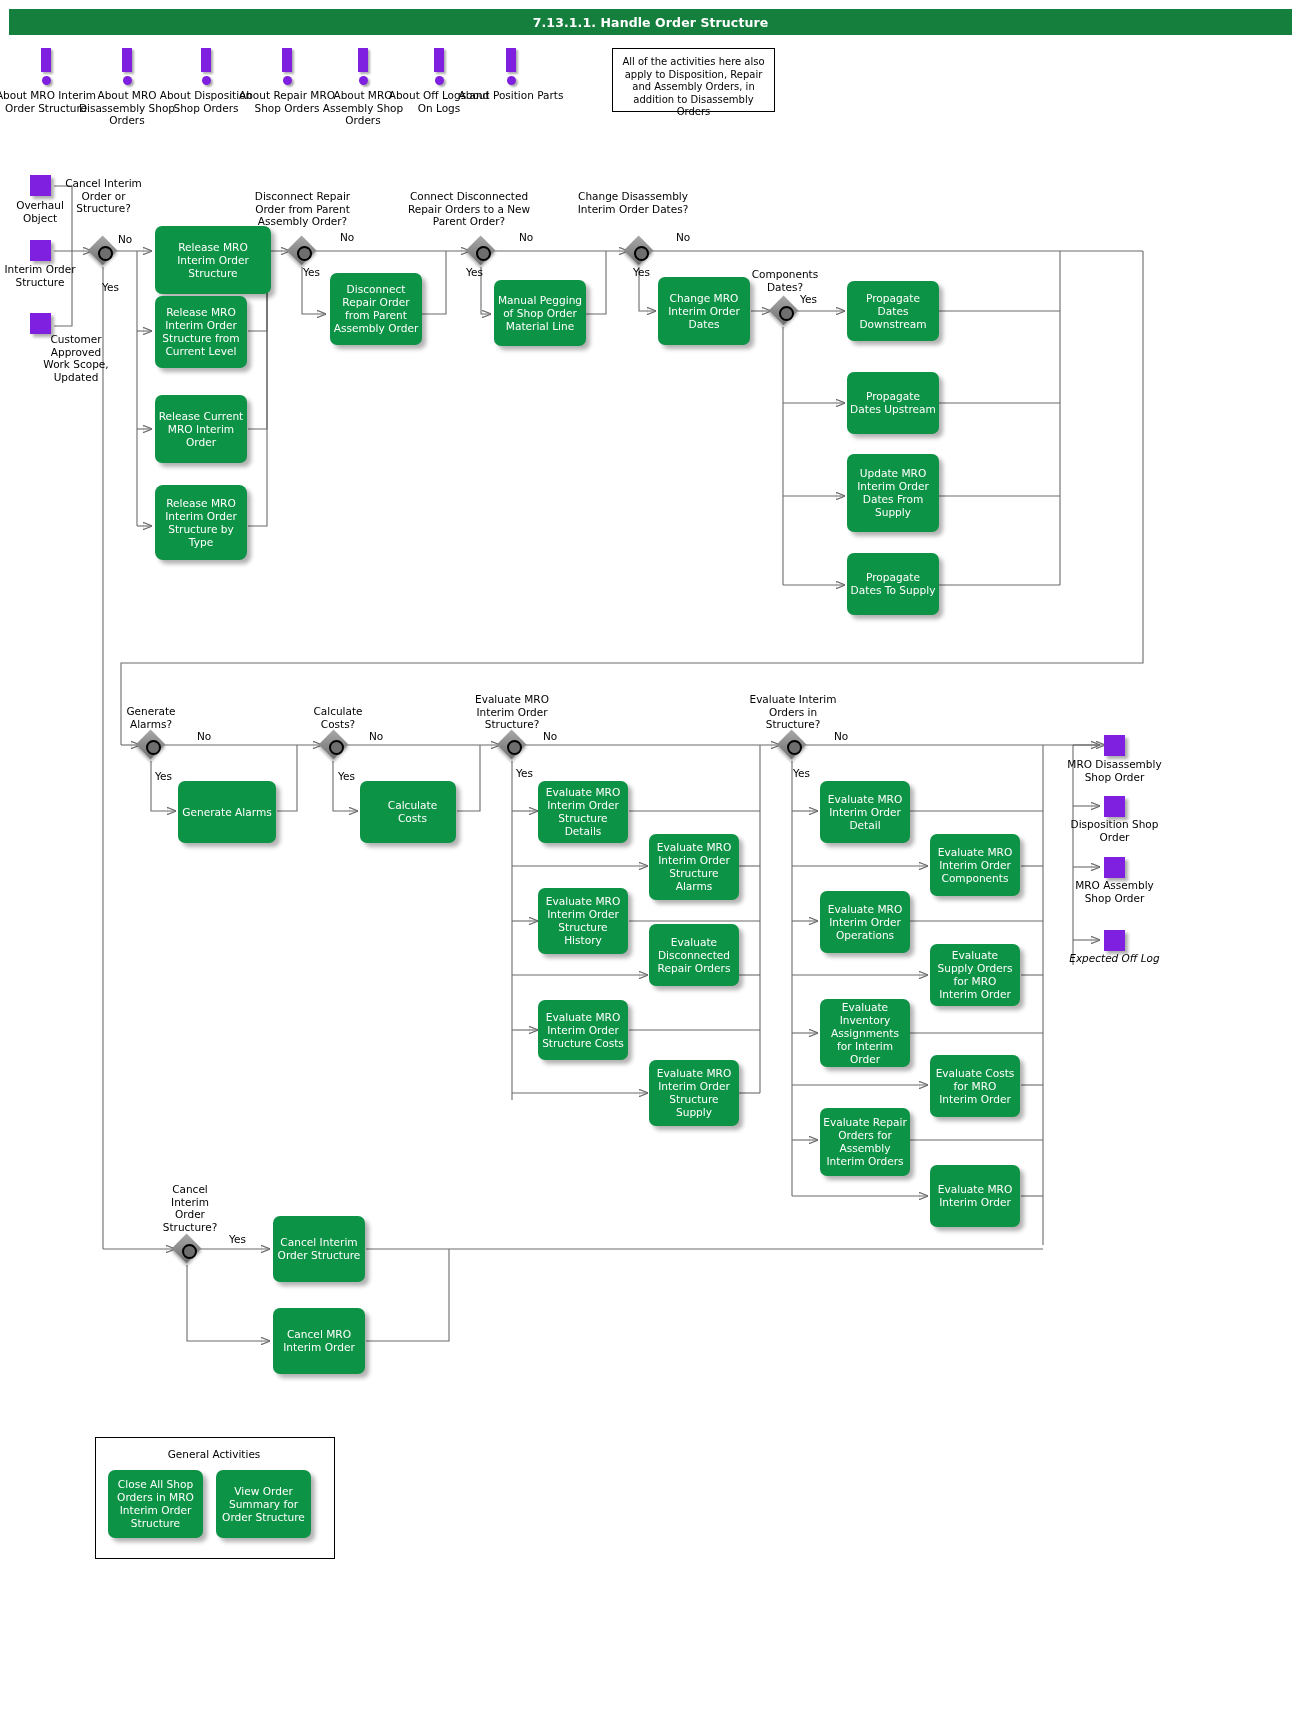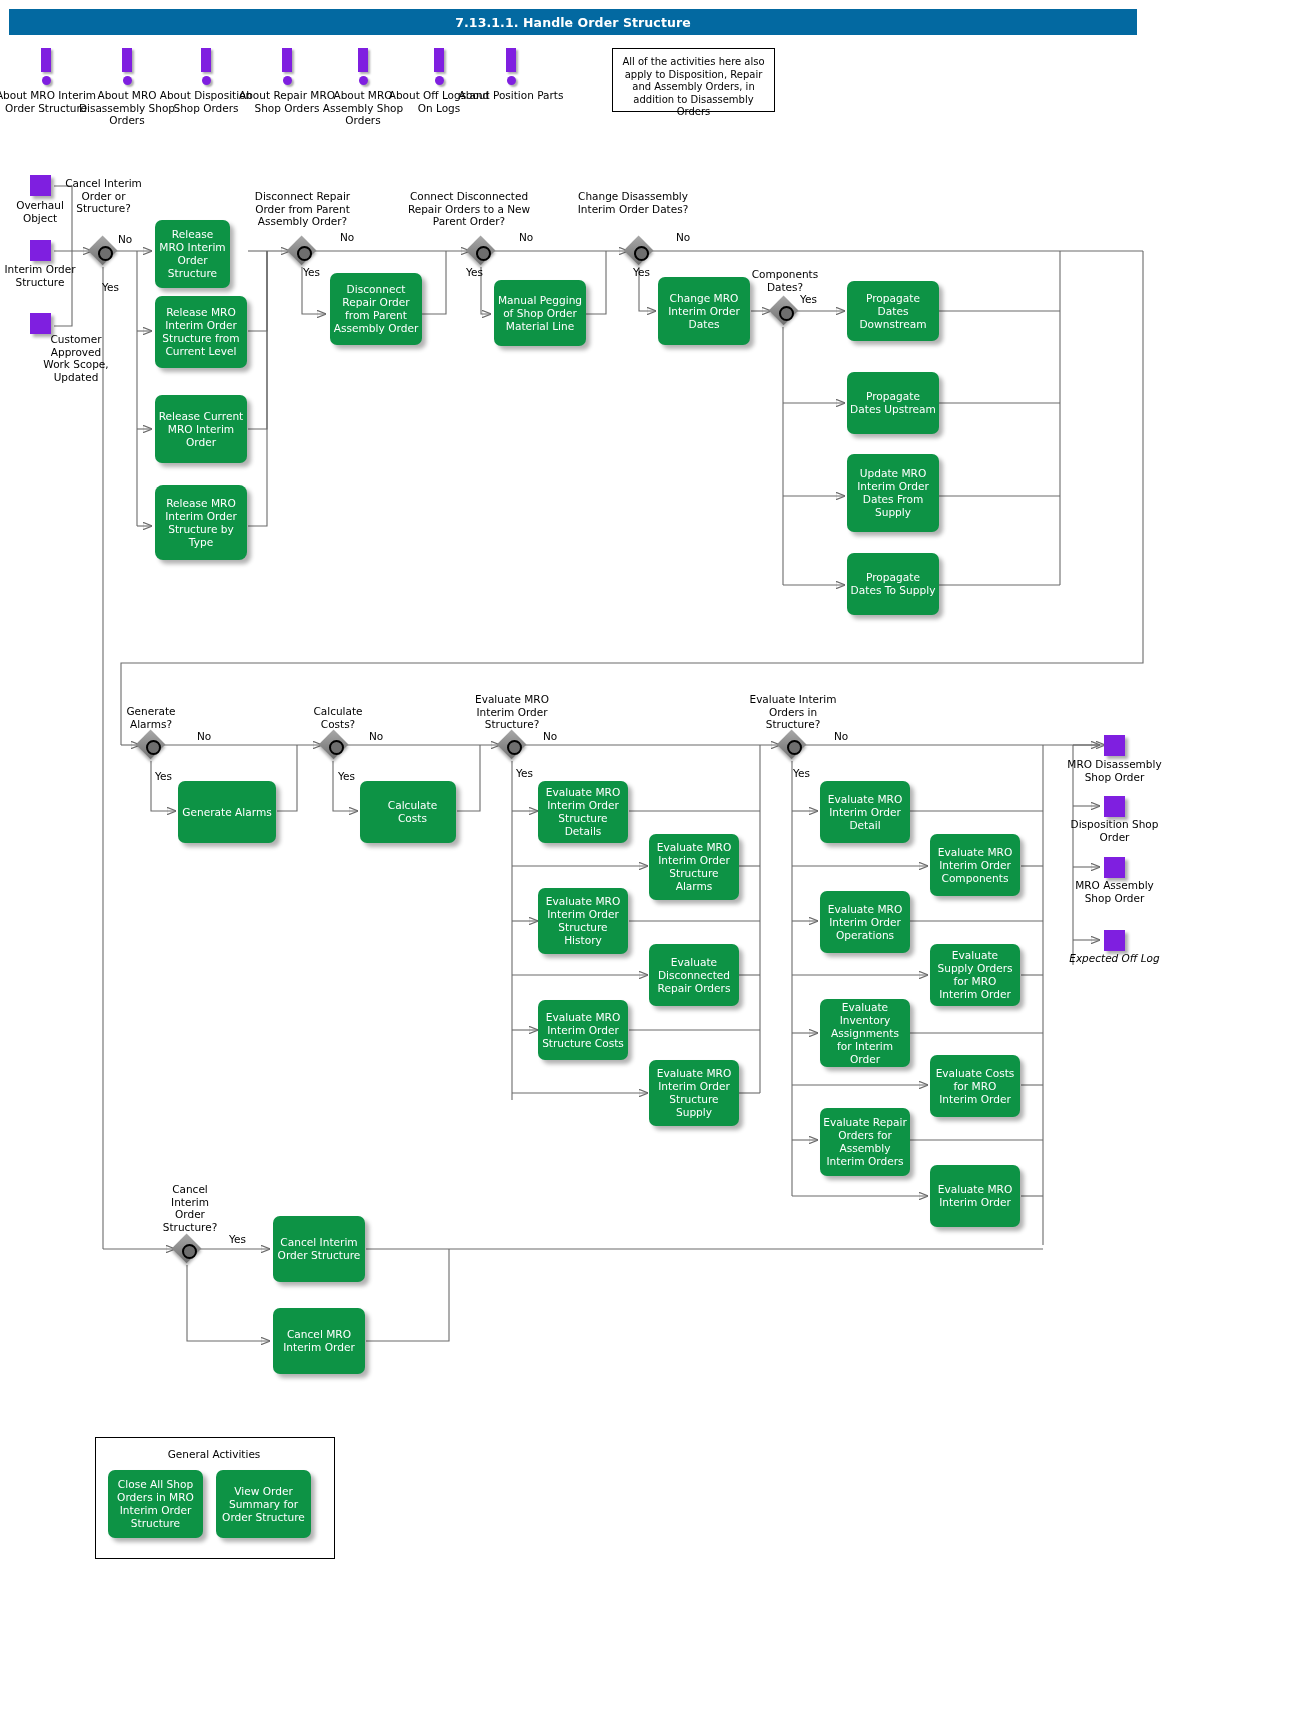--- a/index.html
+++ b/index.html
@@ -1,19 +1,19 @@
 <!DOCTYPE html>
 <html><head>
 <meta charset="utf-8">
 <style>
   html,body{margin:0;padding:0;background:#ffffff;}
   body{font-family:"DejaVu Sans","Liberation Sans",sans-serif;}
   #page{position:relative;width:1301px;height:1720px;background:#fff;overflow:hidden;}
 
-  .title-bar{position:absolute;left:9px;top:9px;width:1107px;height:26px;background:#0369a1;padding-left:21px;}
+  .title-bar{position:absolute;left:9px;top:9px;width:1283px;height:26px;background:#15803d;}
   .title-bar .t{position:absolute;left:0;top:0;width:100%;height:100%;
     display:flex;align-items:center;justify-content:center;
     color:#fff;font-size:12.5px;font-weight:bold;letter-spacing:0.1px;
     font-family:"DejaVu Sans","Liberation Sans",sans-serif;}
 
   
   .bang{position:absolute;width:108px;text-align:center;}
   .bang .glyph{position:relative;height:40px;}
   .bang .bar{position:absolute;left:50%;margin-left:-5px;top:0;width:10px;height:24px;
     background:#7f1fe0;box-shadow:2px 2px 2px rgba(0,0,0,.32);}
@@ -323,41 +323,41 @@
   <div class="edgelbl" style="left:834px;top:730px;">No</div>
   <div class="edgelbl" style="left:793px;top:767px;">Yes</div>
 
   <div class="declbl" style="left:155px;top:1183px;width:70px;">Cancel Interim Order Structure?</div>
   <div class="dec" style="left:172px;top:1234px;">
       <div class="dia"></div>
       <div class="ring"></div>
     </div>
   <div class="edgelbl" style="left:229px;top:1233px;">Yes</div>
 
-  <div class="act" style="left:155px;top:220px;width:75px;height:68px;">Release MRO Interim Order Structure</div>
+  <div class="act" style="left:155px;top:226px;width:116px;height:68px;">Release MRO Interim Order Structure</div>
   <div class="act" style="left:155px;top:296px;width:92px;height:72px;">Release MRO Interim Order Structure from Current Level</div>
   <div class="act" style="left:155px;top:395px;width:92px;height:68px;">Release Current MRO Interim Order</div>
   <div class="act" style="left:155px;top:485px;width:92px;height:75px;border-radius:8px;">Release MRO Interim Order Structure by Type</div>
 
   <div class="act" style="left:330px;top:273px;width:92px;height:72px;">Disconnect Repair Order from Parent Assembly Order</div>
   <div class="act" style="left:494px;top:280px;width:92px;height:66px;">Manual Pegging of Shop Order Material Line</div>
   <div class="act" style="left:658px;top:277px;width:92px;height:68px;">Change MRO Interim Order Dates</div>
 
   <div class="act" style="left:847px;top:281px;width:92px;height:60px;">Propagate Dates Downstream</div>
   <div class="act" style="left:847px;top:372px;width:92px;height:62px;">Propagate Dates Upstream</div>
   <div class="act" style="left:847px;top:454px;width:92px;height:78px;">Update MRO Interim Order Dates From Supply</div>
   <div class="act" style="left:847px;top:553px;width:92px;height:62px;">Propagate Dates To Supply</div>
 
   <div class="act" style="left:178px;top:781px;width:98px;height:62px;">Generate Alarms</div>
   <div class="act" style="left:360px;top:781px;width:96px;height:62px;padding-left:12px;">Calculate Costs</div>
 
   <div class="act" style="left:538px;top:781px;width:90px;height:62px;">Evaluate MRO Interim Order Structure Details</div>
   <div class="act" style="left:649px;top:834px;width:90px;height:66px;">Evaluate MRO Interim Order Structure Alarms</div>
   <div class="act" style="left:538px;top:888px;width:90px;height:66px;">Evaluate MRO Interim Order Structure History</div>
-  <div class="act" style="left:649px;top:944px;width:90px;height:62px;">Evaluate Disconnected Repair Orders</div>
+  <div class="act" style="left:649px;top:924px;width:90px;height:62px;">Evaluate Disconnected Repair Orders</div>
   <div class="act" style="left:538px;top:1000px;width:90px;height:60px;">Evaluate MRO Interim Order Structure Costs</div>
   <div class="act" style="left:649px;top:1060px;width:90px;height:66px;">Evaluate MRO Interim Order Structure Supply</div>
 
   <div class="act" style="left:820px;top:781px;width:90px;height:62px;">Evaluate MRO Interim Order Detail</div>
   <div class="act" style="left:930px;top:834px;width:90px;height:62px;">Evaluate MRO Interim Order Components</div>
   <div class="act" style="left:820px;top:891px;width:90px;height:62px;">Evaluate MRO Interim Order Operations</div>
   <div class="act" style="left:930px;top:944px;width:90px;height:62px;">Evaluate Supply Orders for MRO Interim Order</div>
   <div class="act" style="left:820px;top:999px;width:90px;height:68px;">Evaluate Inventory Assignments for Interim Order</div>
   <div class="act" style="left:930px;top:1055px;width:90px;height:62px;">Evaluate Costs for MRO Interim Order</div>
   <div class="act" style="left:820px;top:1108px;width:90px;height:68px;">Evaluate Repair Orders for Assembly Interim Orders</div>

